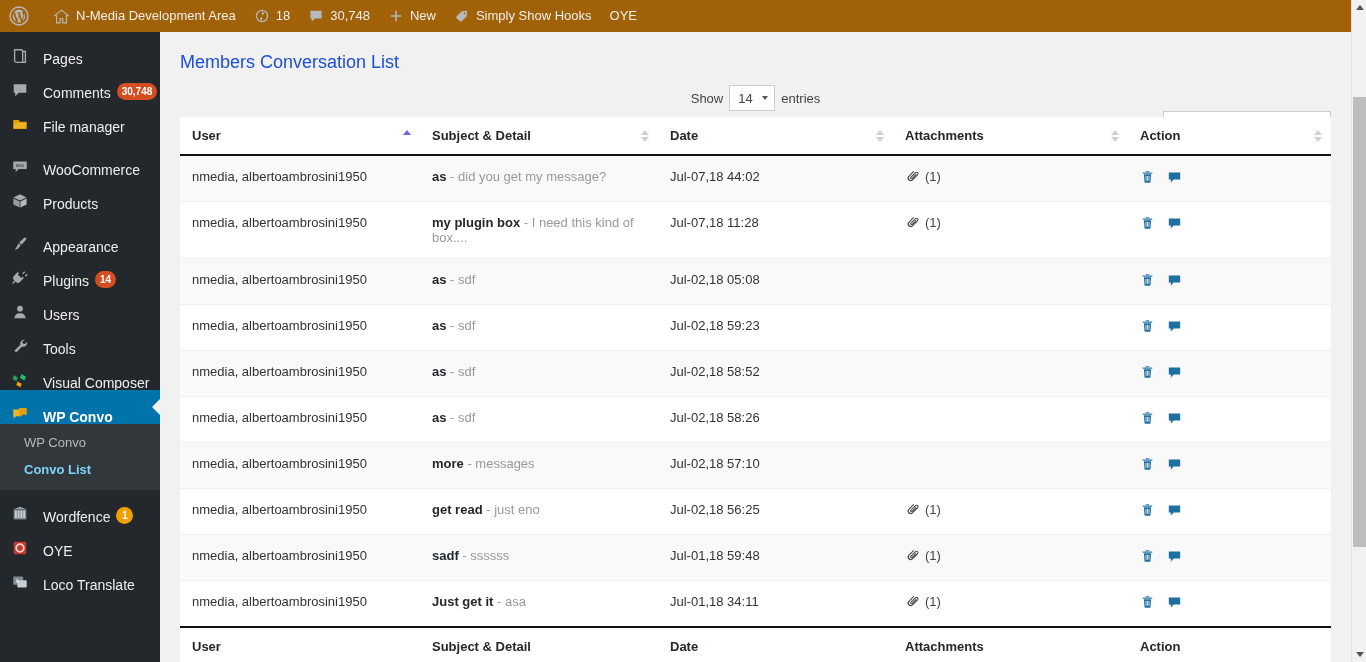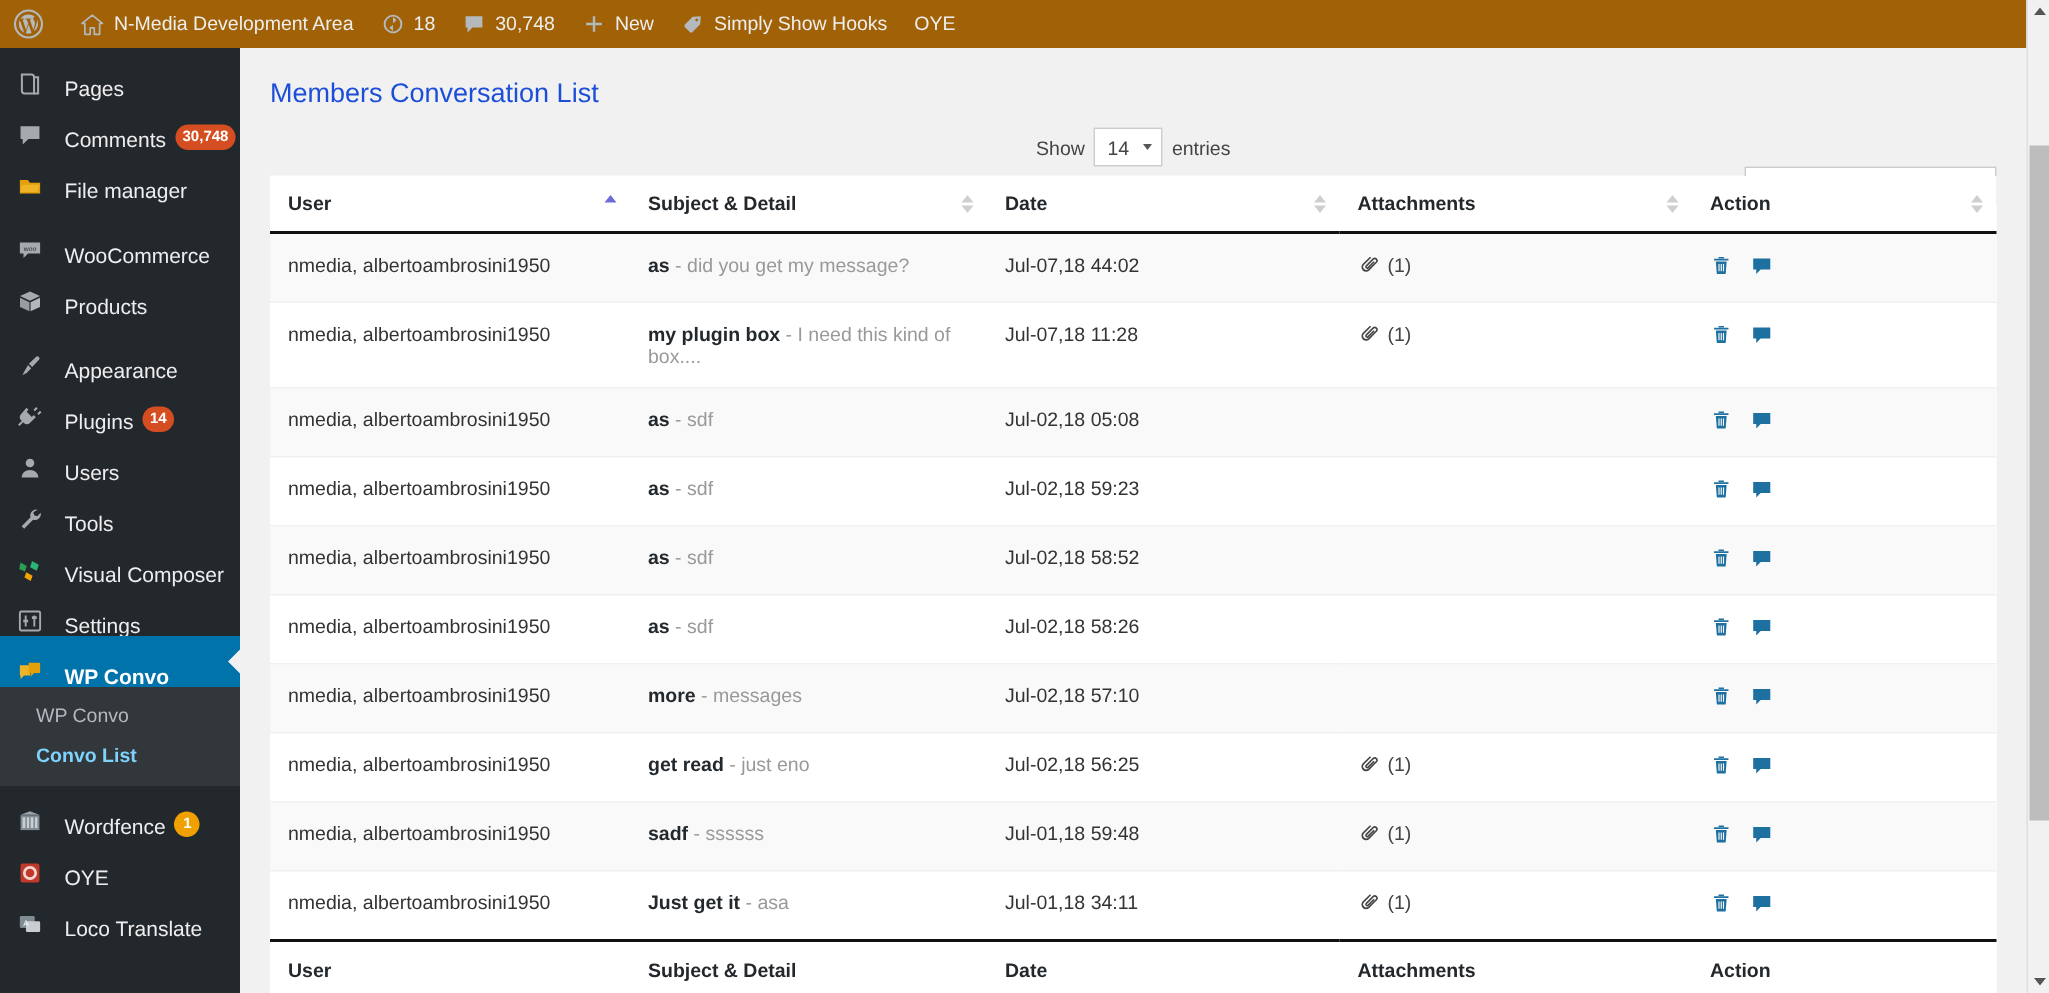--- a/index.html
+++ b/index.html
@@ -356,31 +356,20 @@
     <span class="mi-ico">
       <svg width="18" height="18" viewBox="0 0 20 20">
           <path d="M3 4.5l4.6 2.6-1.4 4.1L2 9.2z" fill="#2e9e54"></path>
           <path d="M11.5 3.4l5 2.8-1.5 4.4-4.9-2.7z" fill="#2bb673"></path>
           <path d="M7.2 11.6l4.7 2.6-1.4 3.9-4.6-2.5z" fill="#f0a500"></path>
         </svg>
     </span>
     <span class="mi-label">Visual Composer</span>
   </div>
 
-  <div class="menu-item">
-    <span class="mi-ico">
-      <svg width="18" height="18" viewBox="0 0 20 20">
-          <rect x="2.5" y="3" width="15" height="14" rx="1" fill="none" stroke="#a7aaad" stroke-width="1.4"></rect>
-          <path d="M6.8 6v8M13.2 6v8" stroke="#a7aaad" stroke-width="1.4"></path>
-          <rect x="5" y="9" width="3.6" height="2" fill="#a7aaad"></rect>
-          <rect x="11.4" y="6.5" width="3.6" height="2" fill="#a7aaad"></rect>
-        </svg>
-    </span>
-    <span class="mi-label">Settings</span>
-  </div>
 
   <div class="menu-item active">
     <span class="mi-ico">
       <svg width="18" height="18" viewBox="0 0 20 20">
           <path d="M2.5 5h7.5v7.5H5.6L3 15.3V12.5H2.5z" fill="#f0b429"></path>
           <path d="M9 3.2h8.5v7.5h-4.4l-2.6 2.8V10.7H9z" fill="#e3a008"></path>
         </svg>
     </span>
     <span class="mi-label">WP Convo</span>
   </div>

